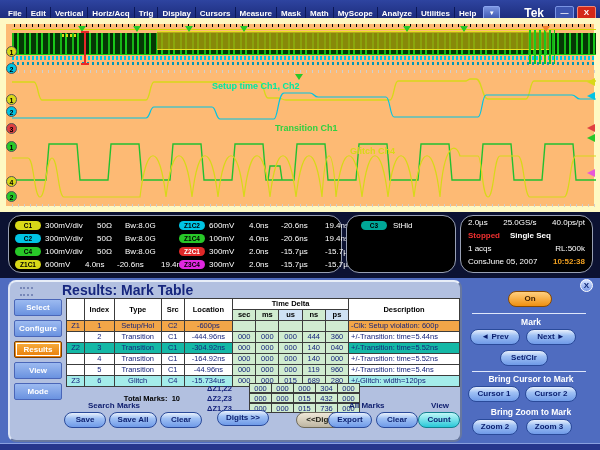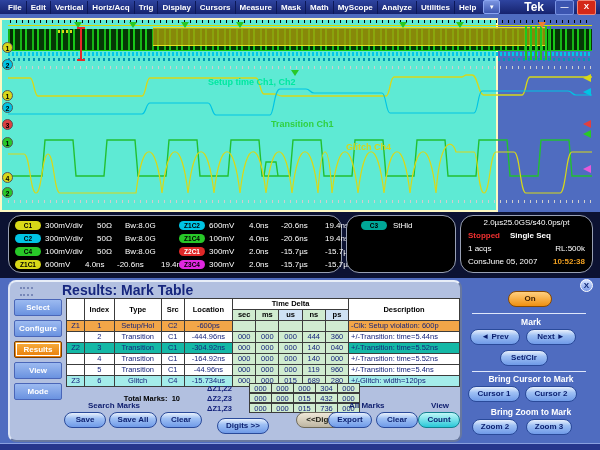--- a/index.html
+++ b/index.html
@@ -1,36 +1,36 @@
 <!DOCTYPE html>
 <html><head>
 <meta charset="utf-8">
 <style>
   html,body{margin:0;padding:0}
   body{width:600px;height:450px;position:relative;overflow:hidden;
        font-family:"Liberation Sans",sans-serif;background:#4f6cc0}
 
   
-  .menubar{position:absolute;top:0;left:0;width:600px;height:14px;
+  .menubar{position:absolute;top:0;left:0;width:600px;height:26px;
     background:linear-gradient(#2e44a0,#16236e);display:flex;align-items:center;
     padding:0 4px;box-sizing:border-box}
   .menu-item{color:#fff;font-size:8px;font-weight:bold;padding:2px 4px;
     border-right:1px solid #0c1858;white-space:nowrap;cursor:default}
   .menu-overflow{width:15px;height:12px;background:linear-gradient(#7a94e0,#3c55b0);
     border:1px solid #8aa4f0;color:#fff;font-size:6px;text-align:center;line-height:12px;
     border-radius:2px;margin-left:3px}
   .logo{margin-left:auto;color:#fff;font-weight:bold;font-size:12px;margin-right:8px}
   .win-btn{width:17px;height:13px;border-radius:2px;font-size:8px;color:#fff;
     text-align:center;line-height:12px;font-weight:bold;margin-left:3px}
   .win-min{background:#3c55b0;border:1px solid #7a94e4}
   .win-close{background:#d42818;border:1px solid #f08878}
 
   
-  .scope{position:absolute;top:18px;left:0;width:498px;height:194px;background:#5eead4;
-    border:2px solid #fef9c3;box-sizing:border-box}
+  .scope{position:absolute;top:18px;left:0;width:600px;height:194px;background:#fdba74;
+    border:6px solid #fef9c3;box-sizing:border-box}
   .frame-ruler{position:absolute;left:8px;width:582px;height:3px;
     background:repeating-linear-gradient(90deg,#000 0 1px,transparent 1px 6px)}
   .overview{position:absolute;left:6px;top:2px;width:584px;height:42px}
   .ov-topline{position:absolute;left:0;top:3px;width:100%;height:1px;background:#d8d800}
   .ov-green{position:absolute;left:0;top:7px;width:100%;height:21px;
     background:repeating-linear-gradient(90deg,#16b416 0 2px,#042c04 2px 5px,#18c818 5px 7px,#053805 7px 12px);
     border-bottom:1px solid #1c1}
   .ov-zoomband{position:absolute;left:145px;top:5px;width:392px;height:17px;
     background:rgba(168,158,10,.8);border-top:1px solid #e8e020;border-bottom:1px solid #e8e020}
   .ov-cyan{position:absolute;left:0;top:30px;width:100%;height:4px;
@@ -274,21 +274,21 @@
     </div>
 
     <div class="rbox rbox2">
       <div class="c3row">
         <span class="tag tg-t">C3</span>
         <span>StHld</span>
       </div>
     </div>
 
     <div class="rbox rbox3">
-      <div class="sline" style="justify-content:center">
+      <div class="sline" style="justify-content:space-between">
         <span>2.0µs</span>
         <span>25.0GS/s</span>
         <span>40.0ps/pt</span>
       </div>
       <div class="sline" style="gap:10px">
         <span class="stopped">Stopped</span>
         <span style="font-weight:bold">Single Seq</span>
       </div>
       <div class="sline" style="justify-content:space-between">
         <span>1 acqs</span>
@@ -442,21 +442,21 @@
           <span class="tot-cell">015</span>
             <span class="tot-cell">736</span>
           <span class="tot-cell">000</span>
         </div>
       </div>
 
       <div class="grp-label" style="left:78px;top:119px">Search Marks</div>
       <div class="pill" style="left:54px;top:130px;width:42px">Save</div>
       <div class="pill" style="left:99px;top:130px;width:48px">Save All</div>
       <div class="pill" style="left:150px;top:130px;width:42px">Clear</div>
-      <div class="pill" style="left:207px;top:136px;width:52px">Digits &gt;&gt;</div>
+      <div class="pill" style="left:207px;top:128px;width:52px">Digits &gt;&gt;</div>
       <div class="pill tan" style="left:286px;top:130px;width:52px">&lt;&lt;Digits</div>
       <div class="grp-label" style="left:339px;top:119px">All Marks</div>
       <div class="pill" style="left:318px;top:130px;width:44px">Export</div>
       <div class="pill" style="left:366px;top:130px;width:42px">Clear</div>
       <div class="grp-label" style="left:421px;top:119px">View</div>
       <div class="pill cyan" style="left:408px;top:130px;width:42px">Count</div>
     </div>
 
     <div class="rpanel">
       <div class="xbtn">X</div>

